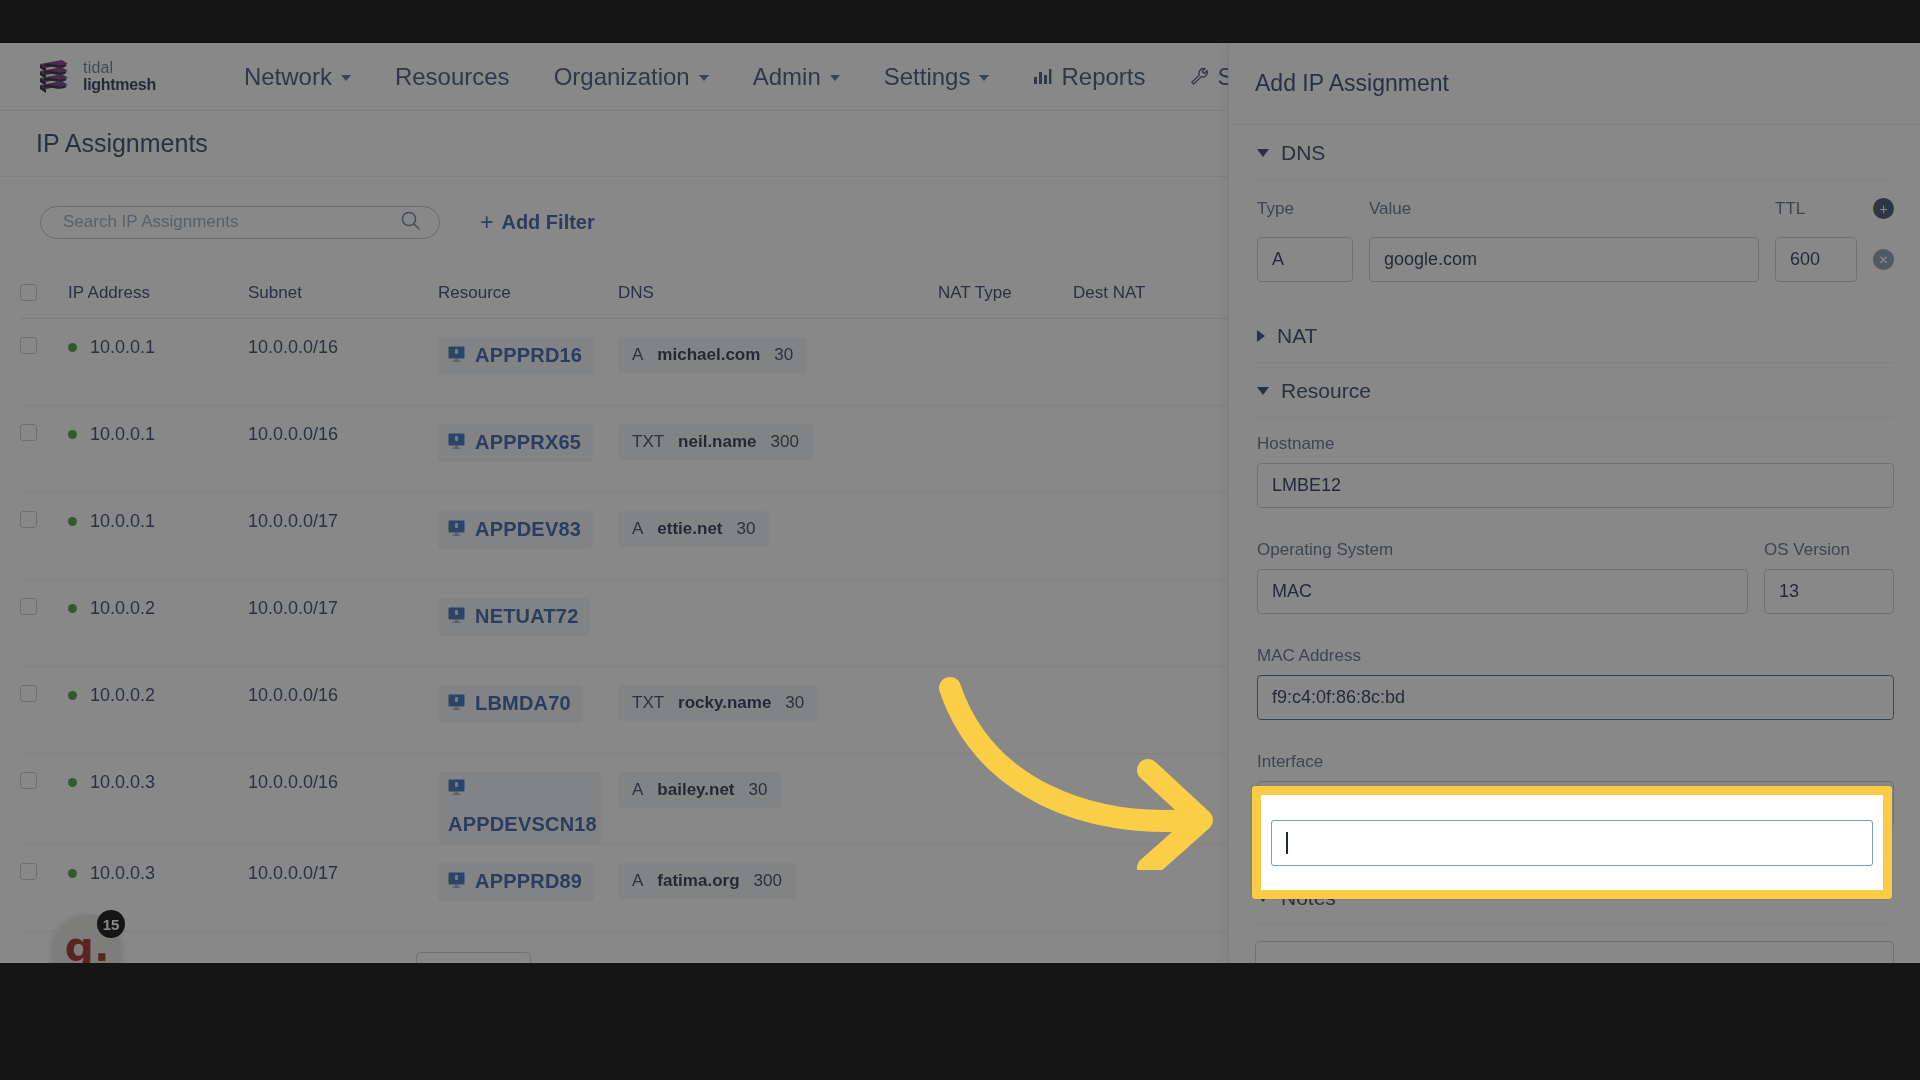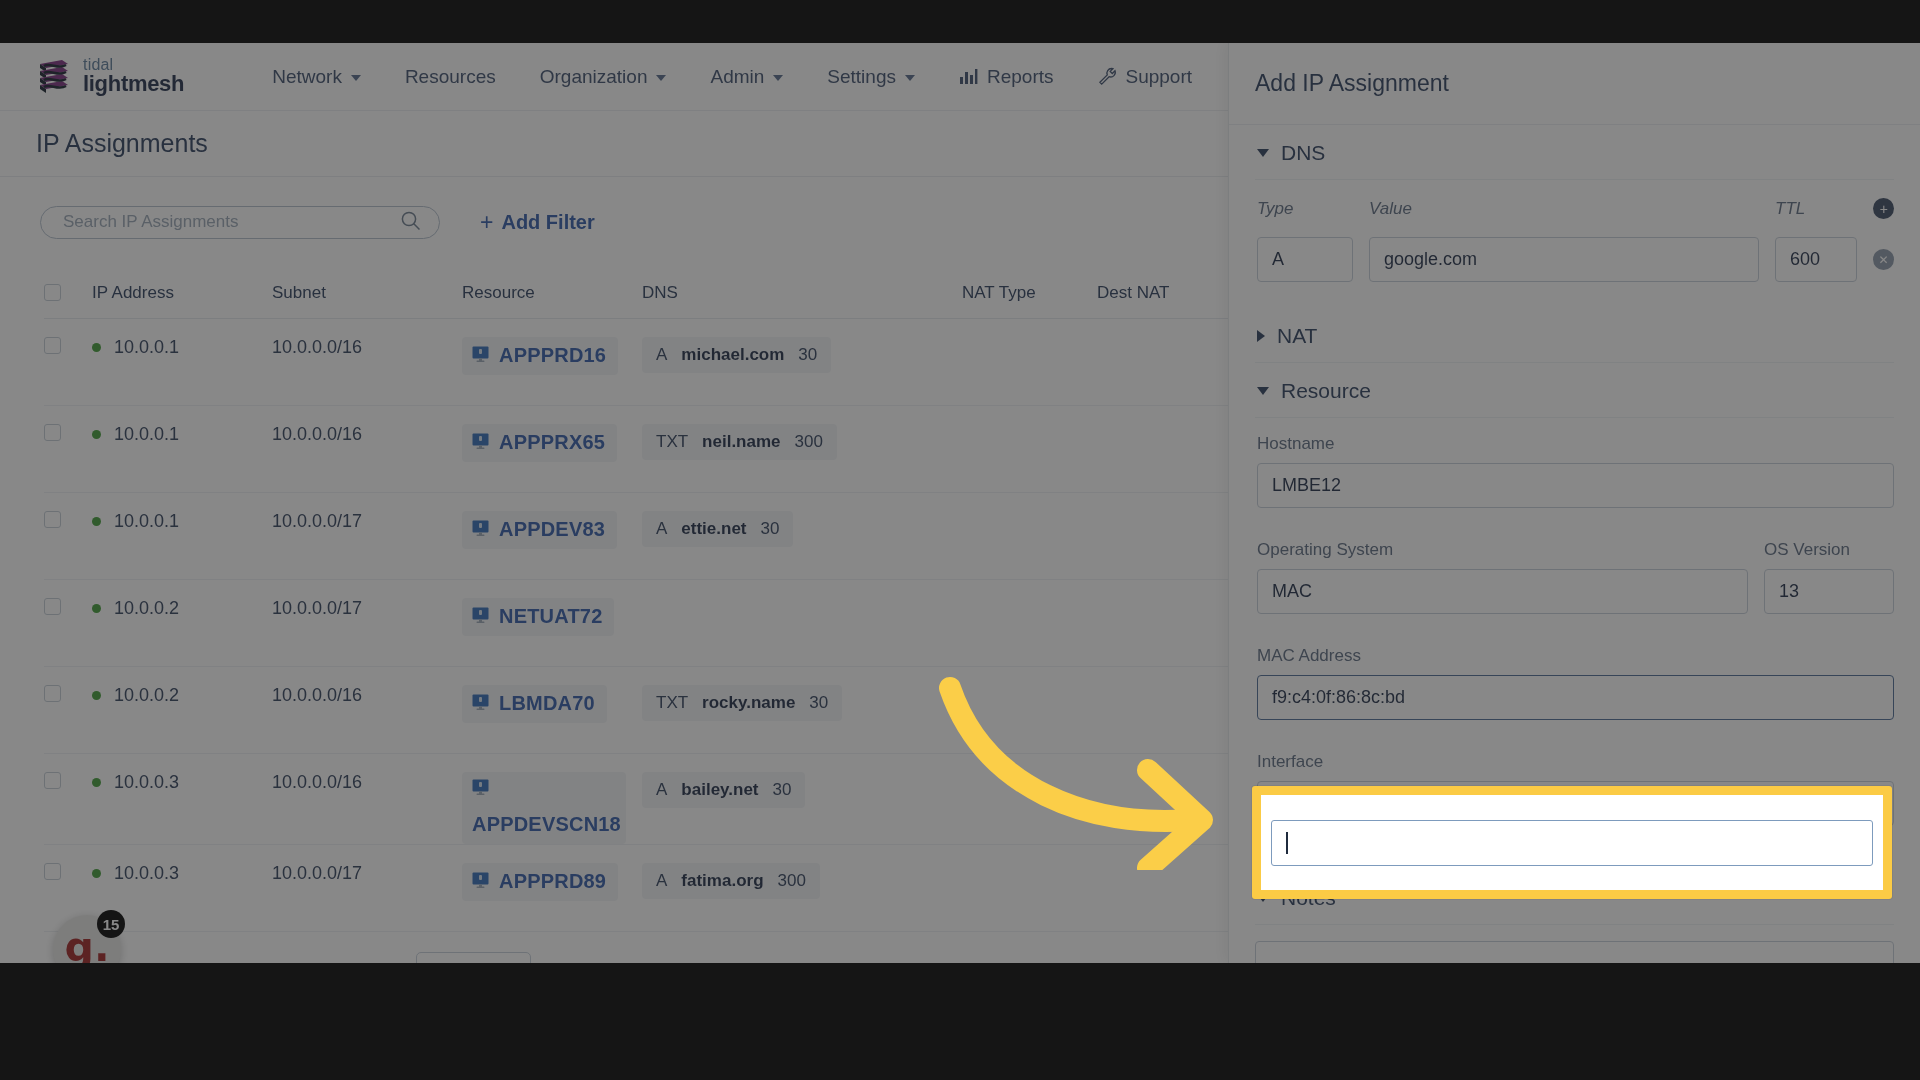--- a/index.html
+++ b/index.html
@@ -29,30 +29,30 @@
     background: #ffffff;
     display: flex;
     align-items: center;
     padding: 0 26px 0 36px;
     border-bottom: 1px solid #eceef1;
   }
   .logo-wrap { display: flex; align-items: center; gap: 11px; }
   .logo-mark { width: 36px; height: 38px; position: relative; }
   .logo-text { line-height: 1.02; }
   .logo-top { font-size: 16px; color: #5b7a99; letter-spacing: .2px; }
-  .logo-bottom { font-size: 22px; color: #1f2d4a; font-weight: 700; letter-spacing: -.3px; }
+  .logo-bottom { font-size: 16px; color: #1f2d4a; font-weight: 700; letter-spacing: -.3px; }
 
   .nav-items {
     display: flex; align-items: center;
     margin-left: 66px;
     gap: 0px;
   }
   .nav-item {
     display: flex; align-items: center; gap: 9px;
-    font-size: 19px; color: #3d4f6d;
+    font-size: 24px; color: #3d4f6d;
     padding: 10px 22px;
     cursor: pointer;
     white-space: nowrap;
   }
   .nav-item .caret {
     display: inline-block;
     width: 0; height: 0;
     border-left: 5px solid transparent;
     border-right: 5px solid transparent;
     border-top: 6px solid #55688a;
@@ -92,21 +92,21 @@
   .search-box .ph { flex: 1; font-size: 17px; color: #9aa7b6; }
   .add-filter {
     display: flex; align-items: center; gap: 8px;
     margin-left: 40px;
     color: #2f5aa8; font-size: 20px; font-weight: 700;
     cursor: pointer;
   }
   .add-filter .plus { font-size: 23px; font-weight: 400; line-height: 1; }
 
   
-  .tbl { width: 100%; padding: 0 44px 0 44px; }
+  .tbl { width: 100%; padding: 0 44px 0 20px; }
   .tbl-head {
     display: flex; align-items: center;
     height: 52px;
     border-bottom: 1px solid #e5e9ee;
   }
   .tbl-head .th {
     font-size: 17px; color: #2c3e5d; font-weight: 400;
   }
   .c-chk   { width: 48px; display: flex; align-items: center; }
   .c-ip    { width: 180px; }
@@ -217,21 +217,21 @@
     background: #fff;
     display: flex; align-items: center;
     padding: 0 14px;
     font-size: 18px; color: #1e2c46;
   }
   .inp.focused { border: 1px solid #4d6c96; }
   .dns-grid {
     display: flex; align-items: flex-end; gap: 16px;
     padding: 18px 0 0 2px;
   }
-  .dns-labels { display: flex; align-items: center; gap: 16px; padding: 18px 0 0 2px; font-style: italic; }
+  .dns-labels { display: flex; align-items: center; gap: 16px; padding: 18px 0 0 2px; }
   .circ-btn {
     width: 21px; height: 21px; border-radius: 50%;
     background: #3b4a63; color: #fff;
     font-size: 14px; line-height: 1;
     display: flex; align-items: center; justify-content: center;
     cursor: pointer;
   }
   .circ-btn.grey { background: #8a97a8; font-size: 12px; }
   .row-pad { padding: 16px 0 16px 2px; }
   .two-col { display: flex; gap: 16px; }

